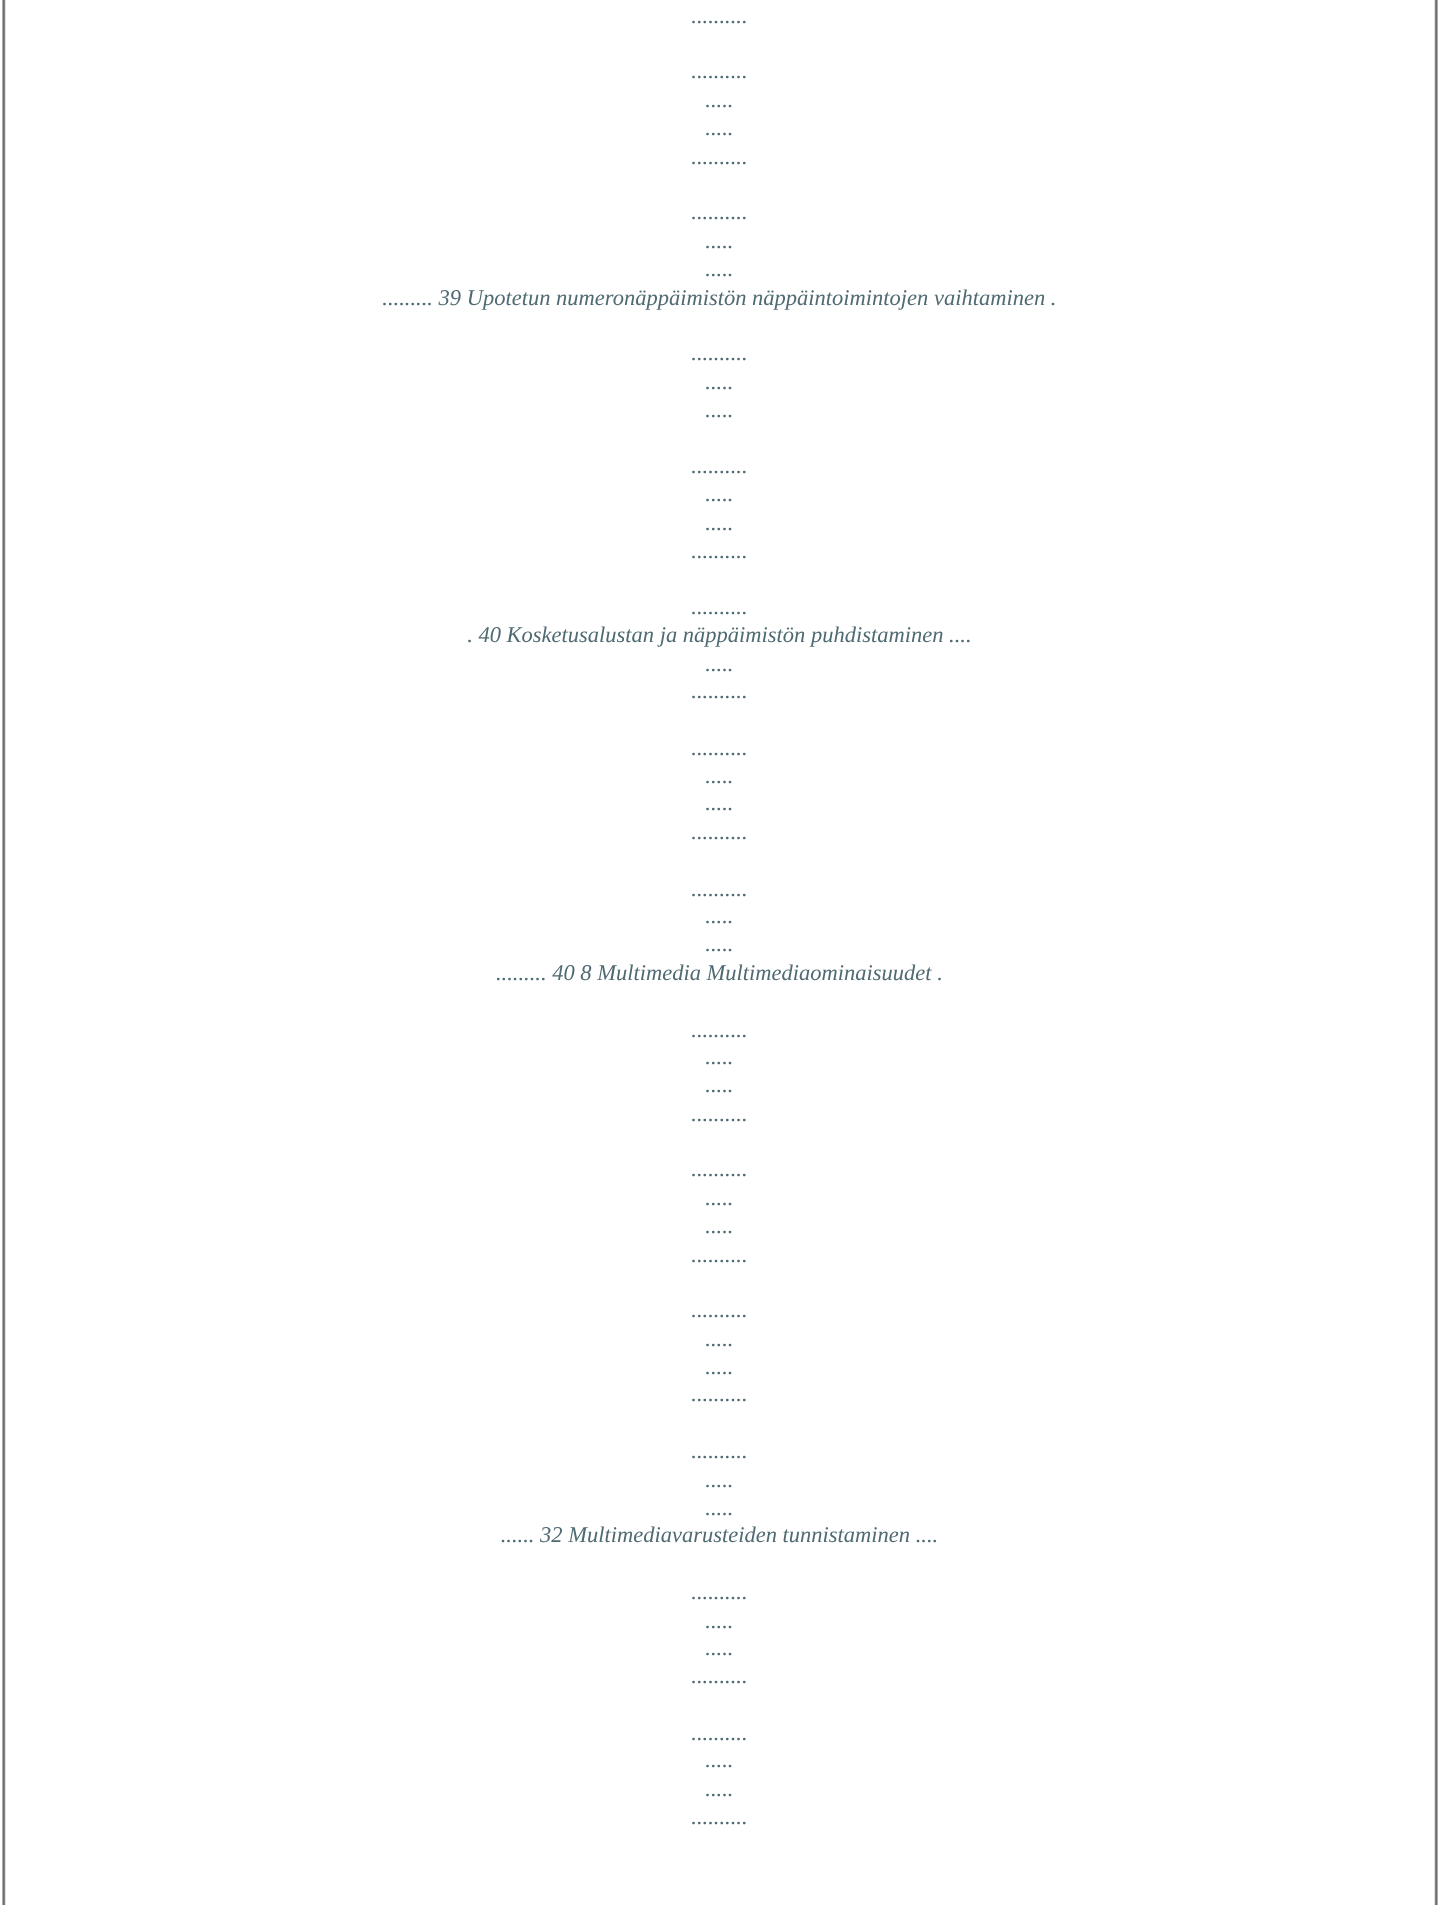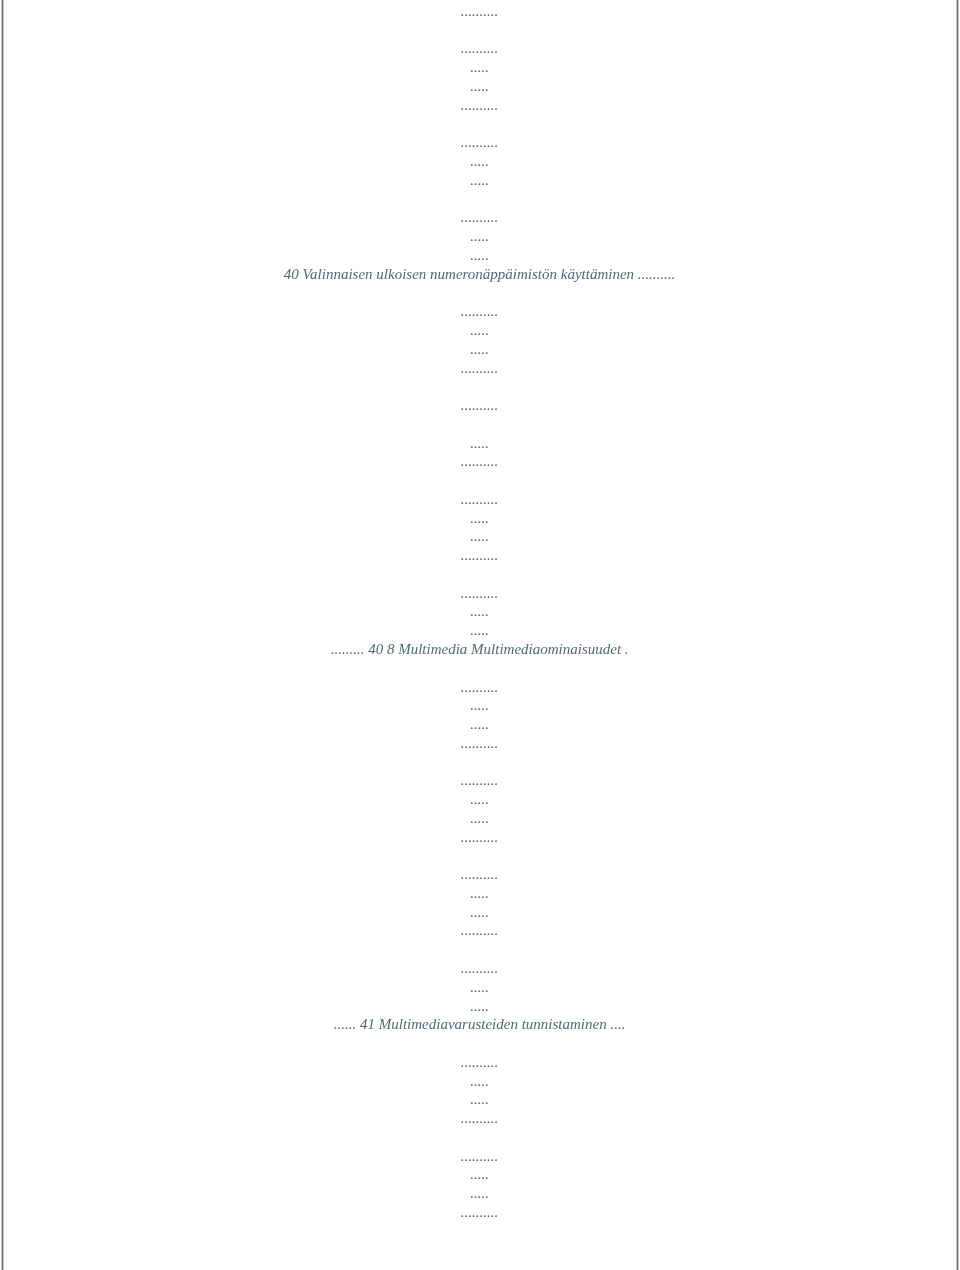--- a/index.html
+++ b/index.html
@@ -56,26 +56,26 @@
 </style>
 </head>
 <body>
 
 <div id="page">
   <div id="rule-left" class="edge-rule"></div>
   <div id="rule-right" class="edge-rule"></div>
   <div id="content">
     <p class="para"><br><br><span>.....</span><br><span>..........</span></p>
     <p class="para"><span>..........</span><br><span>.....</span><br><span>.....</span><br><span>..........</span></p>
+    <p class="para"><span>..........</span><br><span>.....</span><br><span>.....</span><br><span>......... 39 Upotetun numeronäppäimistön näppäintoimintojen vaihtaminen .</span></p>
     <p class="para"><span>..........</span><br><span>.....</span><br><span>.....</span><br></p>
-    <p class="para"><span>..........</span><br><span>.....</span><br><span>.....</span><br><span>40 Valinnaisen ulkoisen numeronäppäimistön käyttäminen ..........</span></p>
     <p class="para"><span>..........</span><br><span>.....</span><br><span>.....</span><br><span>..........</span></p>
-    <p class="para"><span>..........</span><br><br><span>.....</span><br><span>..........</span></p>
+    <p class="para"><span>..........</span><br><span>. 40 Kosketusalustan ja näppäimistön puhdistaminen ....</span><br><span>.....</span><br><span>..........</span></p>
     <p class="para"><span>..........</span><br><span>.....</span><br><span>.....</span><br><span>..........</span></p>
     <p class="para"><span>..........</span><br><span>.....</span><br><span>.....</span><br><span>......... 40 8 Multimedia Multimediaominaisuudet .</span></p>
     <p class="para"><span>..........</span><br><span>.....</span><br><span>.....</span><br><span>..........</span></p>
     <p class="para"><span>..........</span><br><span>.....</span><br><span>.....</span><br><span>..........</span></p>
     <p class="para"><span>..........</span><br><span>.....</span><br><span>.....</span><br><span>..........</span></p>
-    <p class="para"><span>..........</span><br><span>.....</span><br><span>.....</span><br><span>...... 41 Multimediavarusteiden tunnistaminen ....</span></p>
+    <p class="para"><span>..........</span><br><span>.....</span><br><span>.....</span><br><span>...... 32 Multimediavarusteiden tunnistaminen ....</span></p>
     <p class="para"><span>..........</span><br><span>.....</span><br><span>.....</span><br><span>..........</span></p>
     <p class="para"><span>..........</span><br><span>.....</span><br><span>.....</span><br><span>..........</span></p>
   </div>
 </div>
 
 </body></html>

